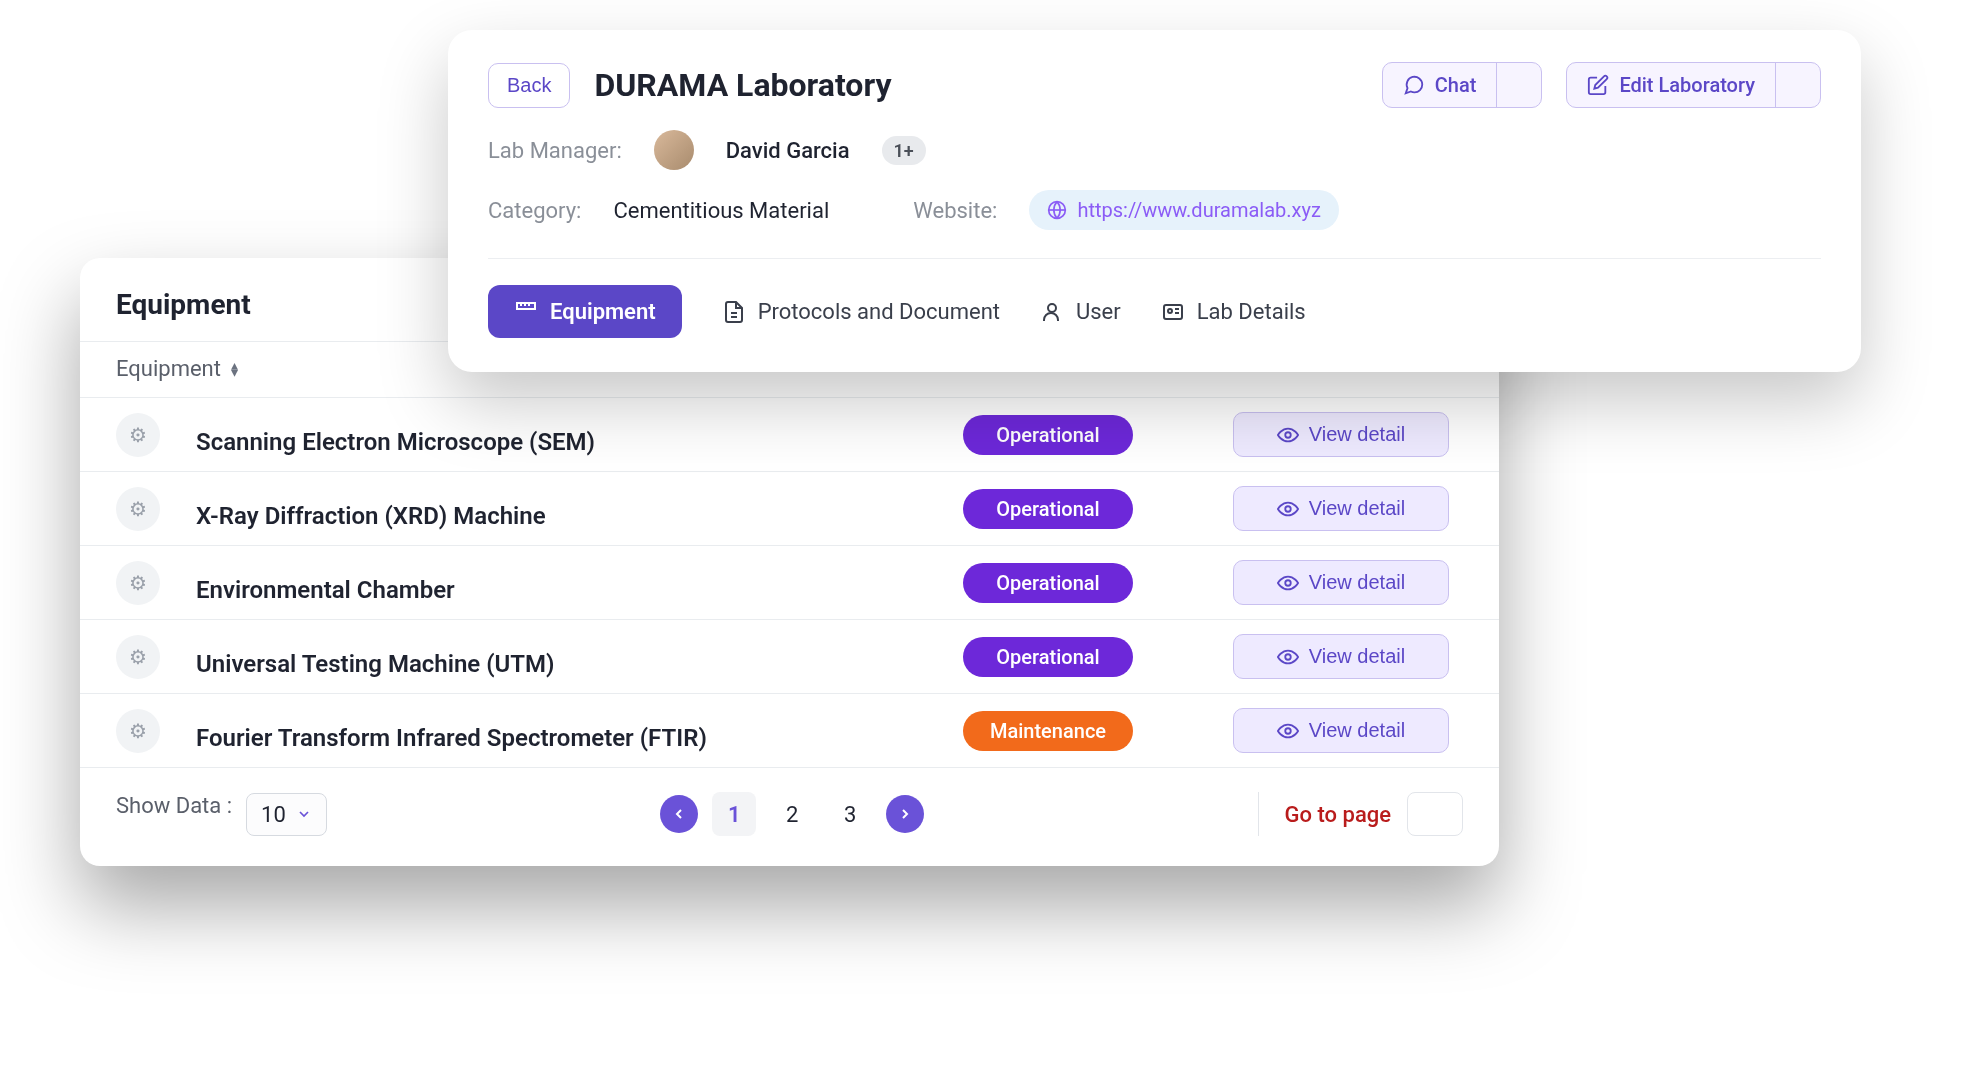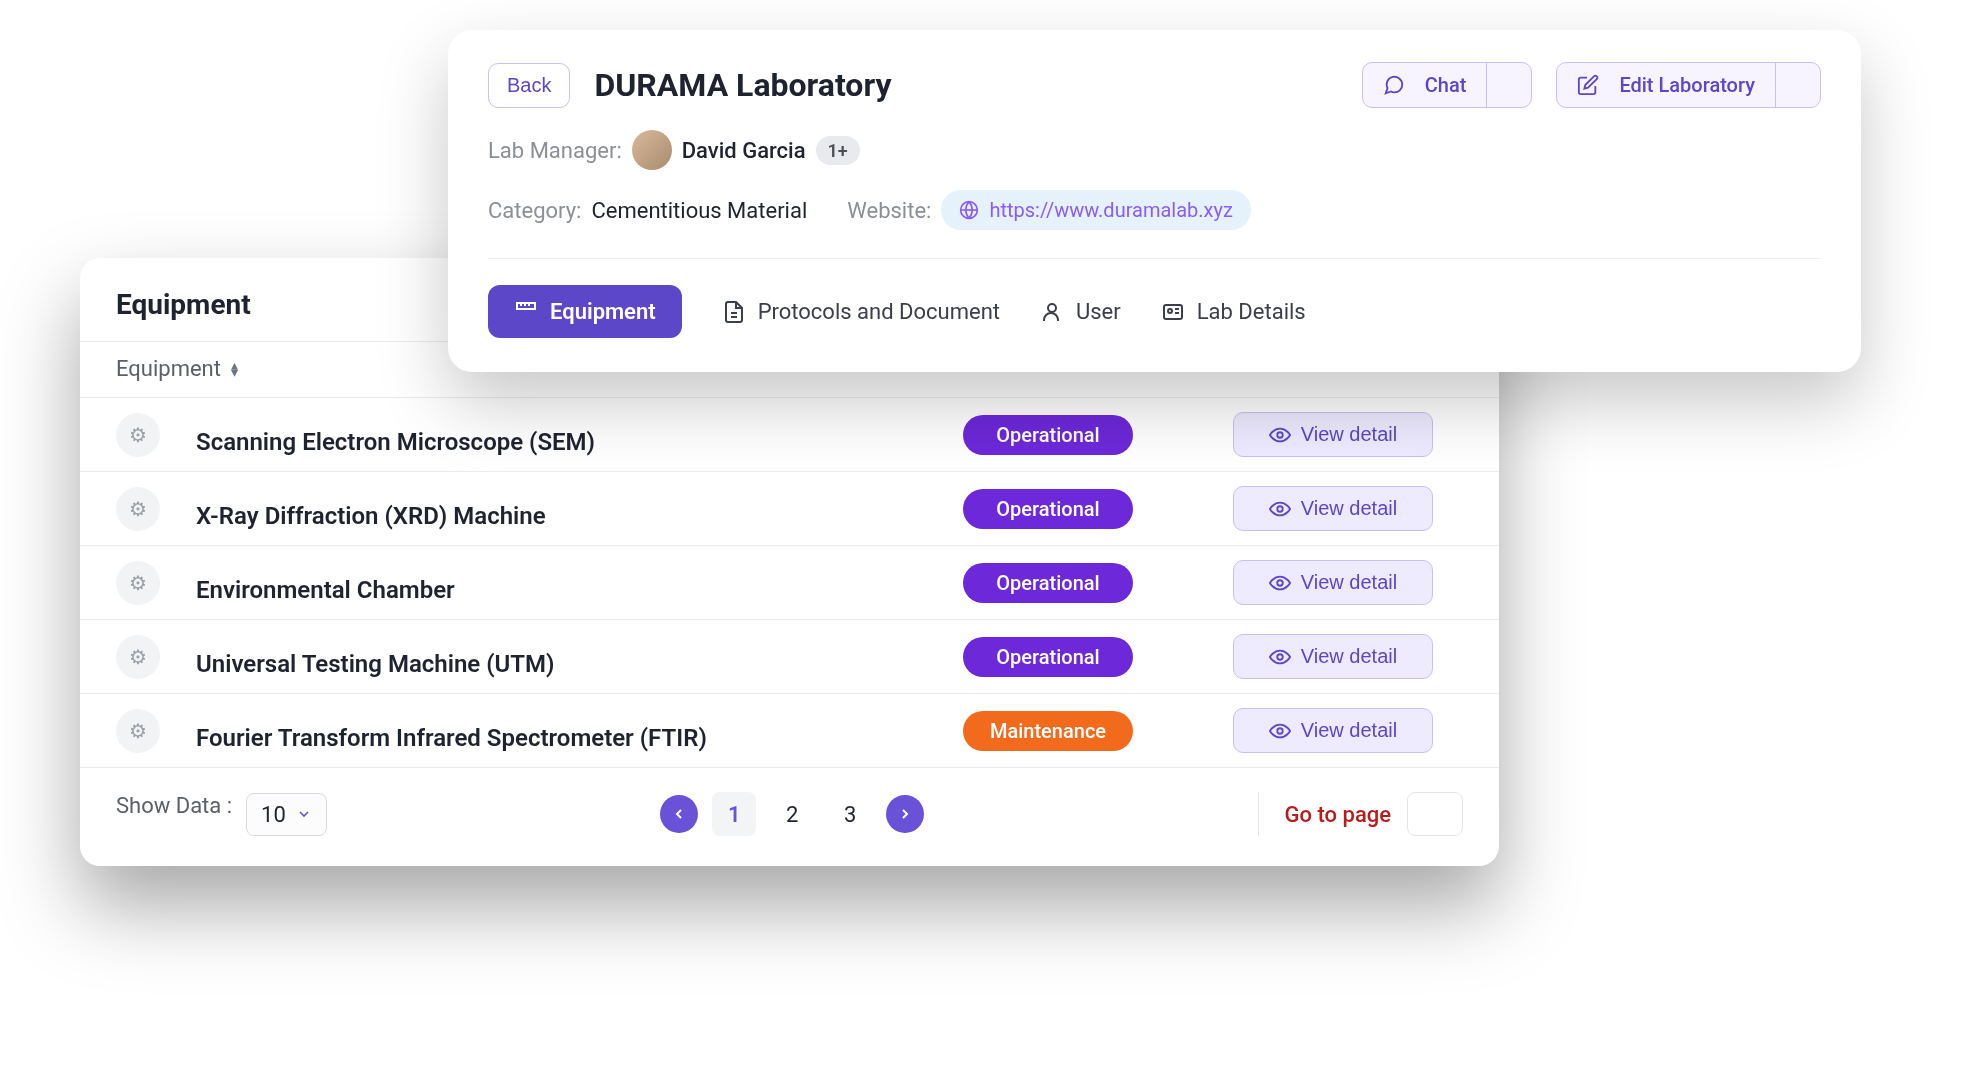--- a/index.html
+++ b/index.html
@@ -89,21 +89,21 @@
     justify-content: center;
     gap: 10px;
     background: #eeeaff;
     border: 1.5px solid #c9c0f0;
     color: #5b47c7;
     padding: 10px 20px;
     border-radius: 10px;
     font-size: 20px;
     font-weight: 500;
     cursor: pointer;
-    width: 200px;
+    width: 216px;
   }
   .eye-icon svg { display: block; }
   .footer {
     display: flex;
     align-items: center;
     padding: 24px 36px 30px 36px;
     border-top: 1px solid #e9ecef;
     gap: 26px;
   }
   .show-data {
@@ -205,21 +205,21 @@
     display: inline-flex;
     align-items: stretch;
     border: 1.5px solid #c9c0f0;
     border-radius: 10px;
     overflow: hidden;
     background: #f7f4ff;
   }
   .split-main {
     display: inline-flex;
     align-items: center;
-    gap: 20px;
+    gap: 10px;
     padding: 10px 20px;
     color: #5b47c7;
     font-size: 20px;
     font-weight: 500;
     cursor: pointer;
   }
   .split-caret {
     display: inline-flex;
     align-items: center;
     justify-content: center;
@@ -228,21 +228,21 @@
     color: #5b47c7;
     cursor: pointer;
   }
   .lab-meta {
     margin-top: 22px;
     display: flex;
     flex-direction: column;
     gap: 20px;
     font-size: 22px;
   }
-  .meta-row { display: flex; align-items: center; gap: 10px; flex-wrap: wrap; }
+  .meta-row { display: flex; align-items: center; gap: 32px; flex-wrap: wrap; }
   .meta-label { color: #8a8f98; font-size: 22px; }
   .avatar {
     width: 40px; height: 40px; border-radius: 50%;
     background: linear-gradient(135deg,#d9b99b,#a88b6d);
     display: inline-block;
   }
   .manager-name { color: #1f2330; font-weight: 500; }
   .badge-count {
     background: #e8eaed;
     color: #4a4f58;

